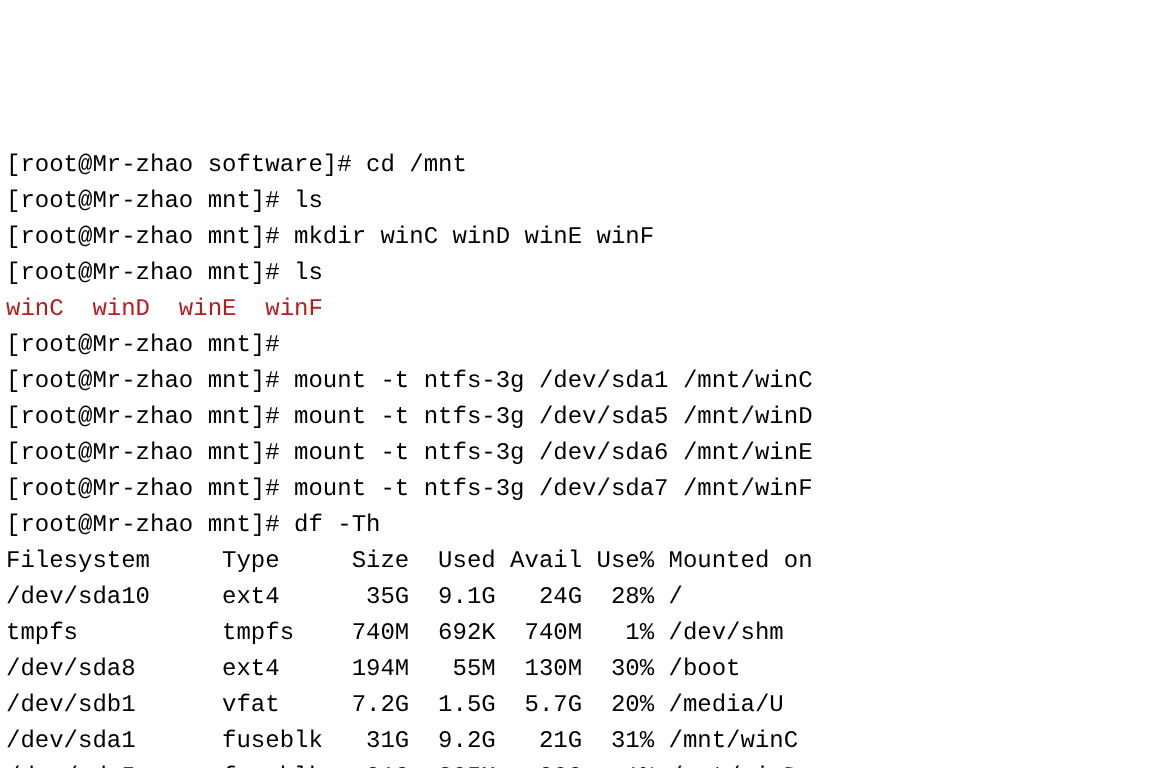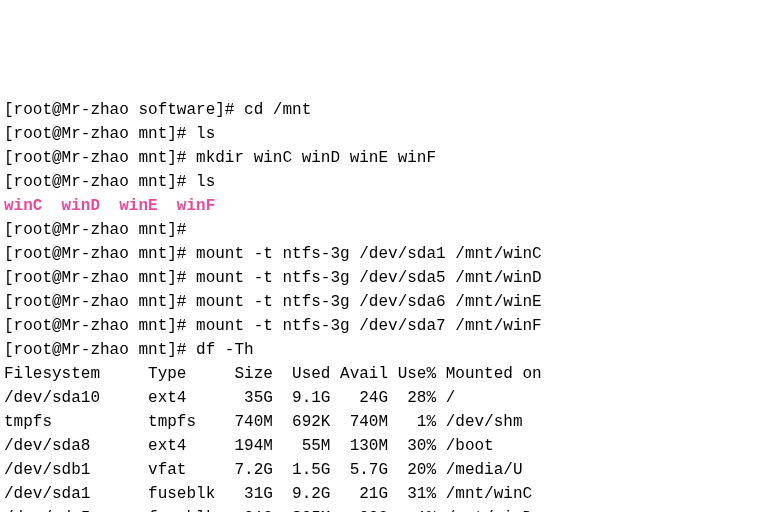--- a/index.html
+++ b/index.html
@@ -10,22 +10,22 @@
     body {
       background: #ffffff;
       font-family: "Courier New", monospace;
       font-size: 16px;
       line-height: 1.5;
       color: #000000;
       padding: 2px 4px;
       white-space: pre;
     }
     .dir-listing {
-      color: #ec4899;
-      font-weight: bold;
+      color: #b91c1c;
+      font-weight: normal;
     }
     .line {
       display: block;
     }
   </style>
 </head>
 <body>
 
 
 

